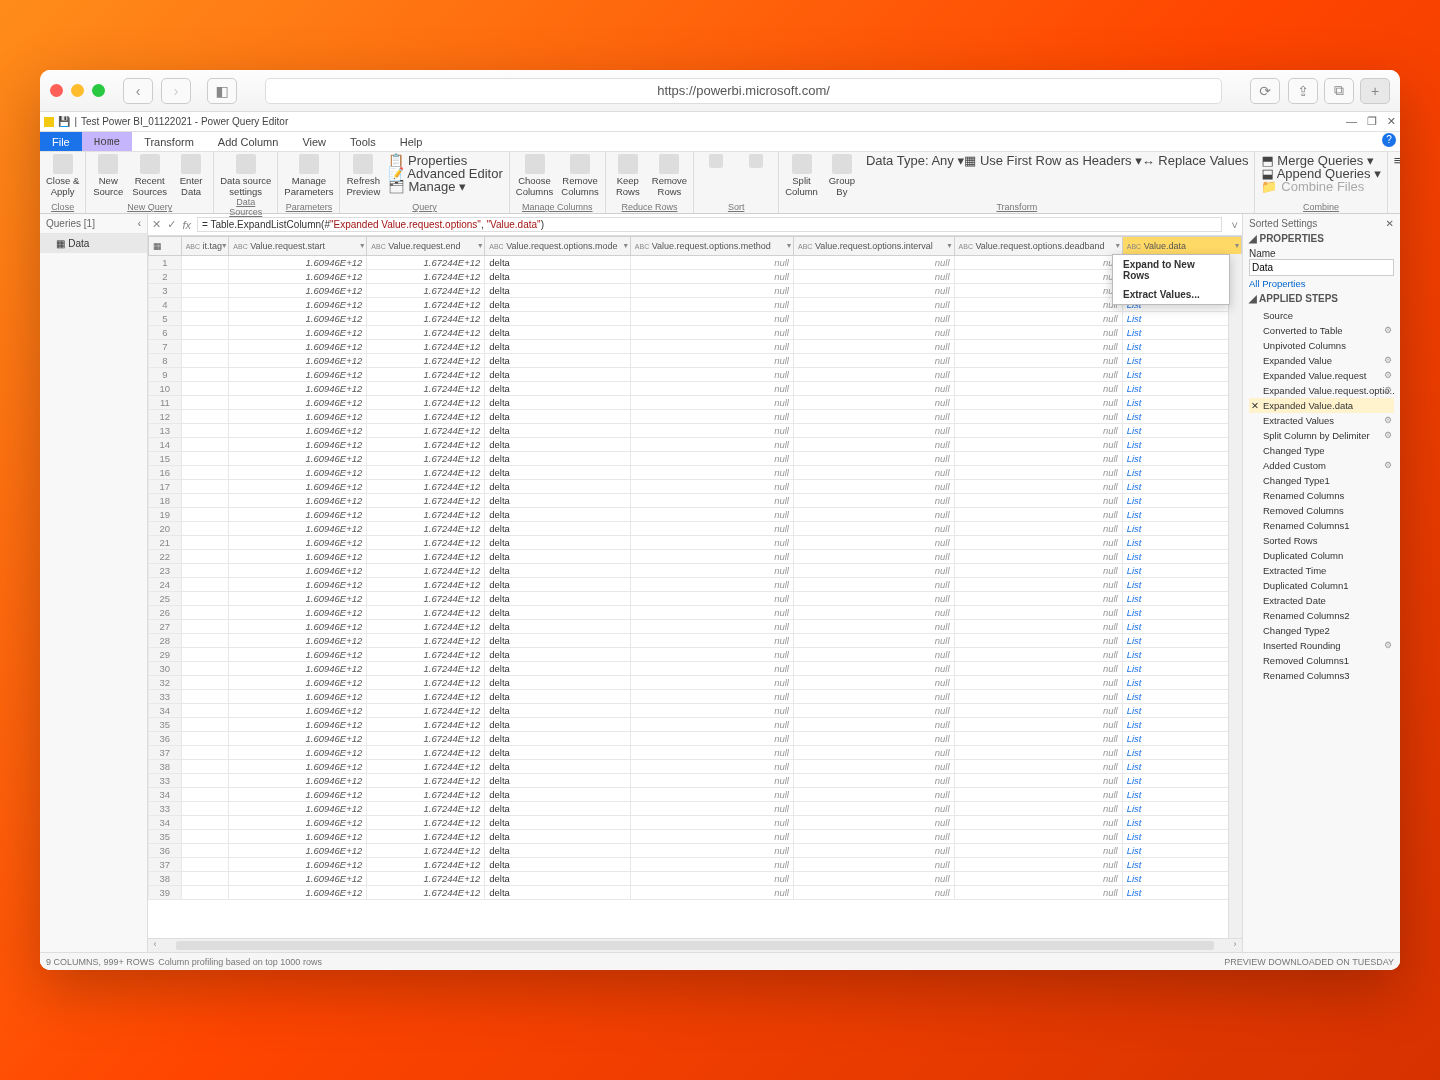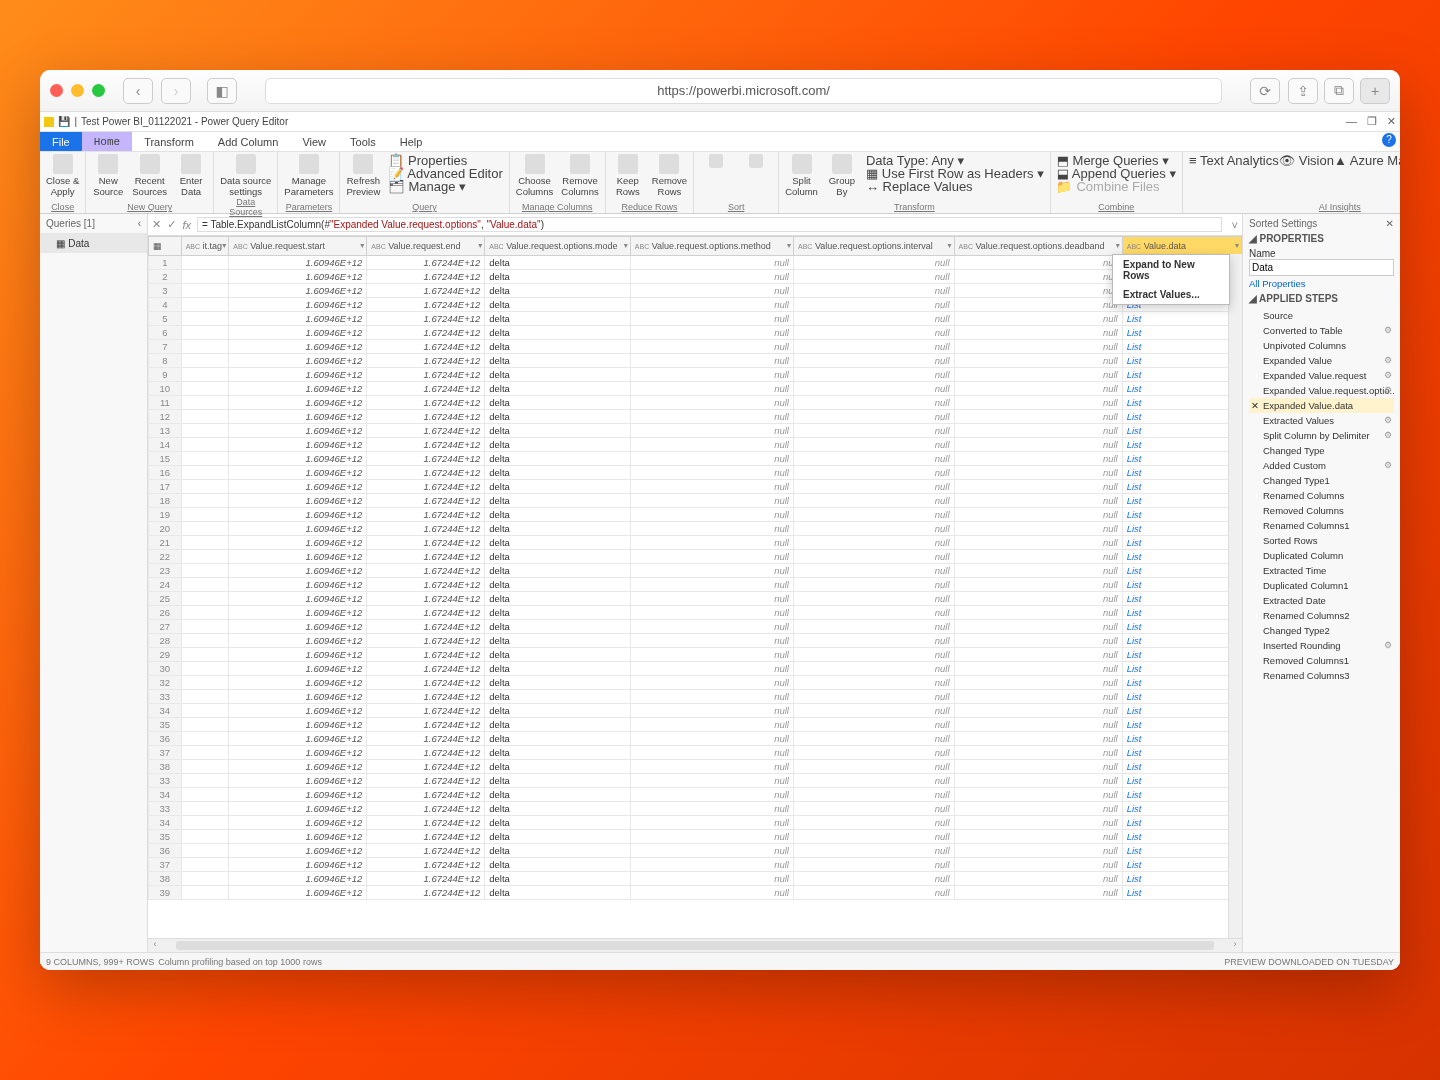--- a/index.html
+++ b/index.html
@@ -221,21 +221,21 @@
         <div class="rib-btn">
               <div class="rib-ic"></div>
               <span style="white-space:pre">Split
 Column</span>
             </div>
         <div class="rib-btn">
               <div class="rib-ic"></div>
               <span style="white-space:pre">Group
 By</span>
             </div>
-        <div style="display:flex;flex-direction:column">
+        <div style="display:flex;flex-direction:row">
           <div class="rib-small"><span>Data Type: Any</span> ▾</div>
           <div class="rib-small">▦ <span>Use First Row as Headers</span> ▾</div>
           <div class="rib-small">↔ <span>Replace Values</span></div>
         </div>
       </div>
           <div class="rib-lbl">Transform</div>
         </div>
       <div class="rib-group">
           <div class="rib-row">
             <div style="display:flex;flex-direction:column">

